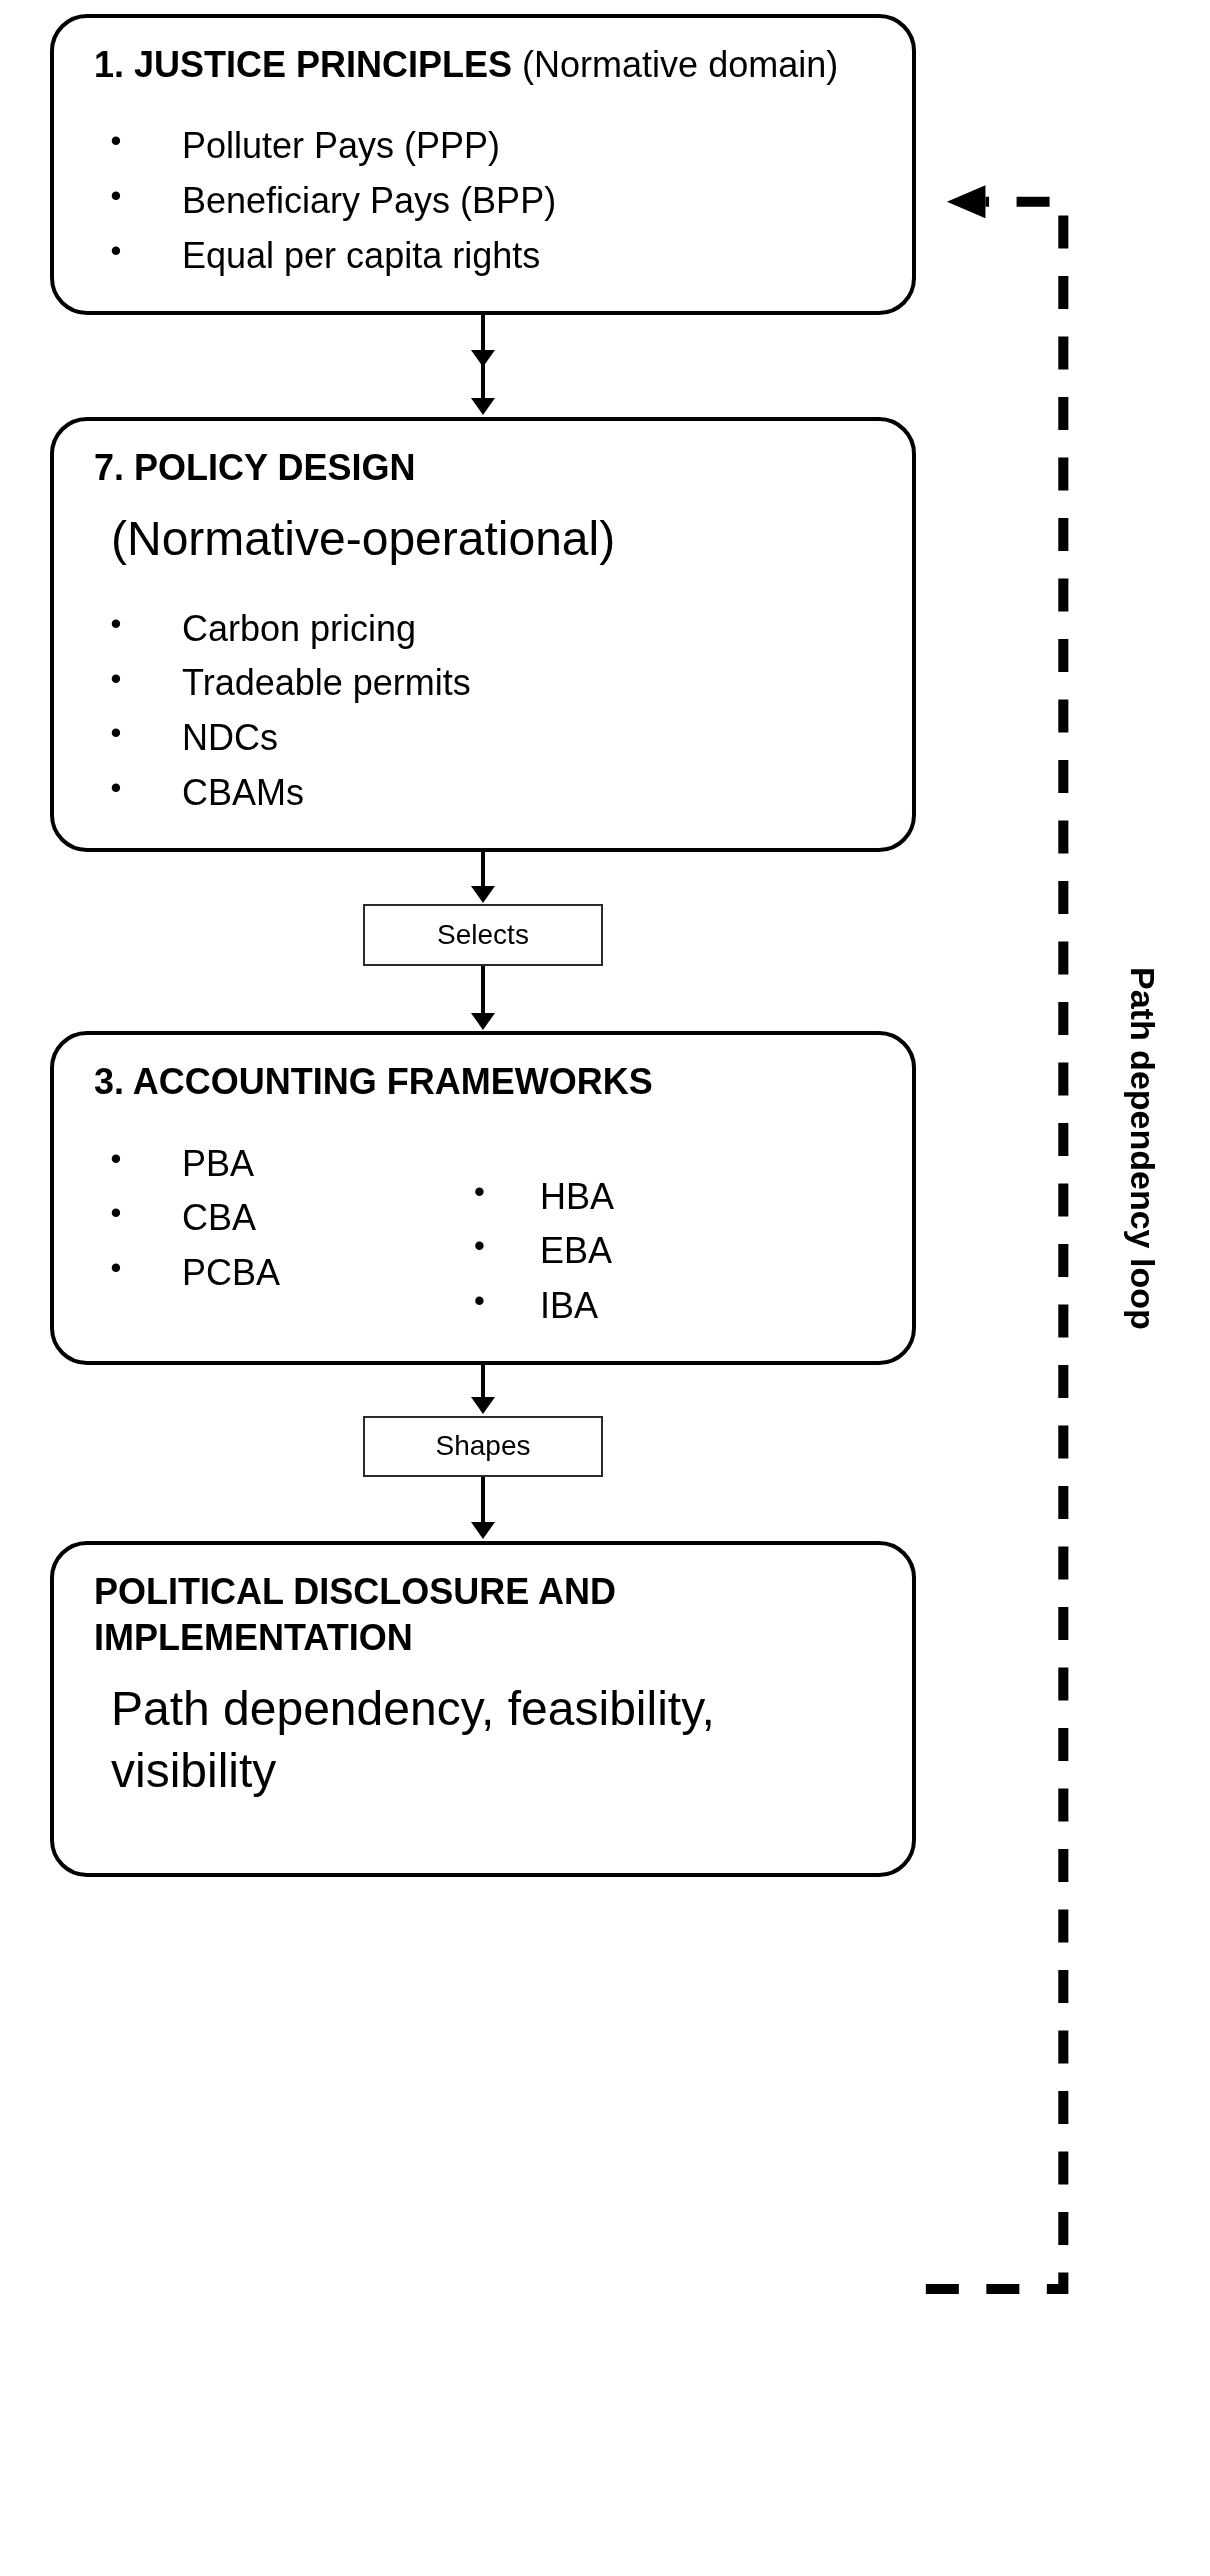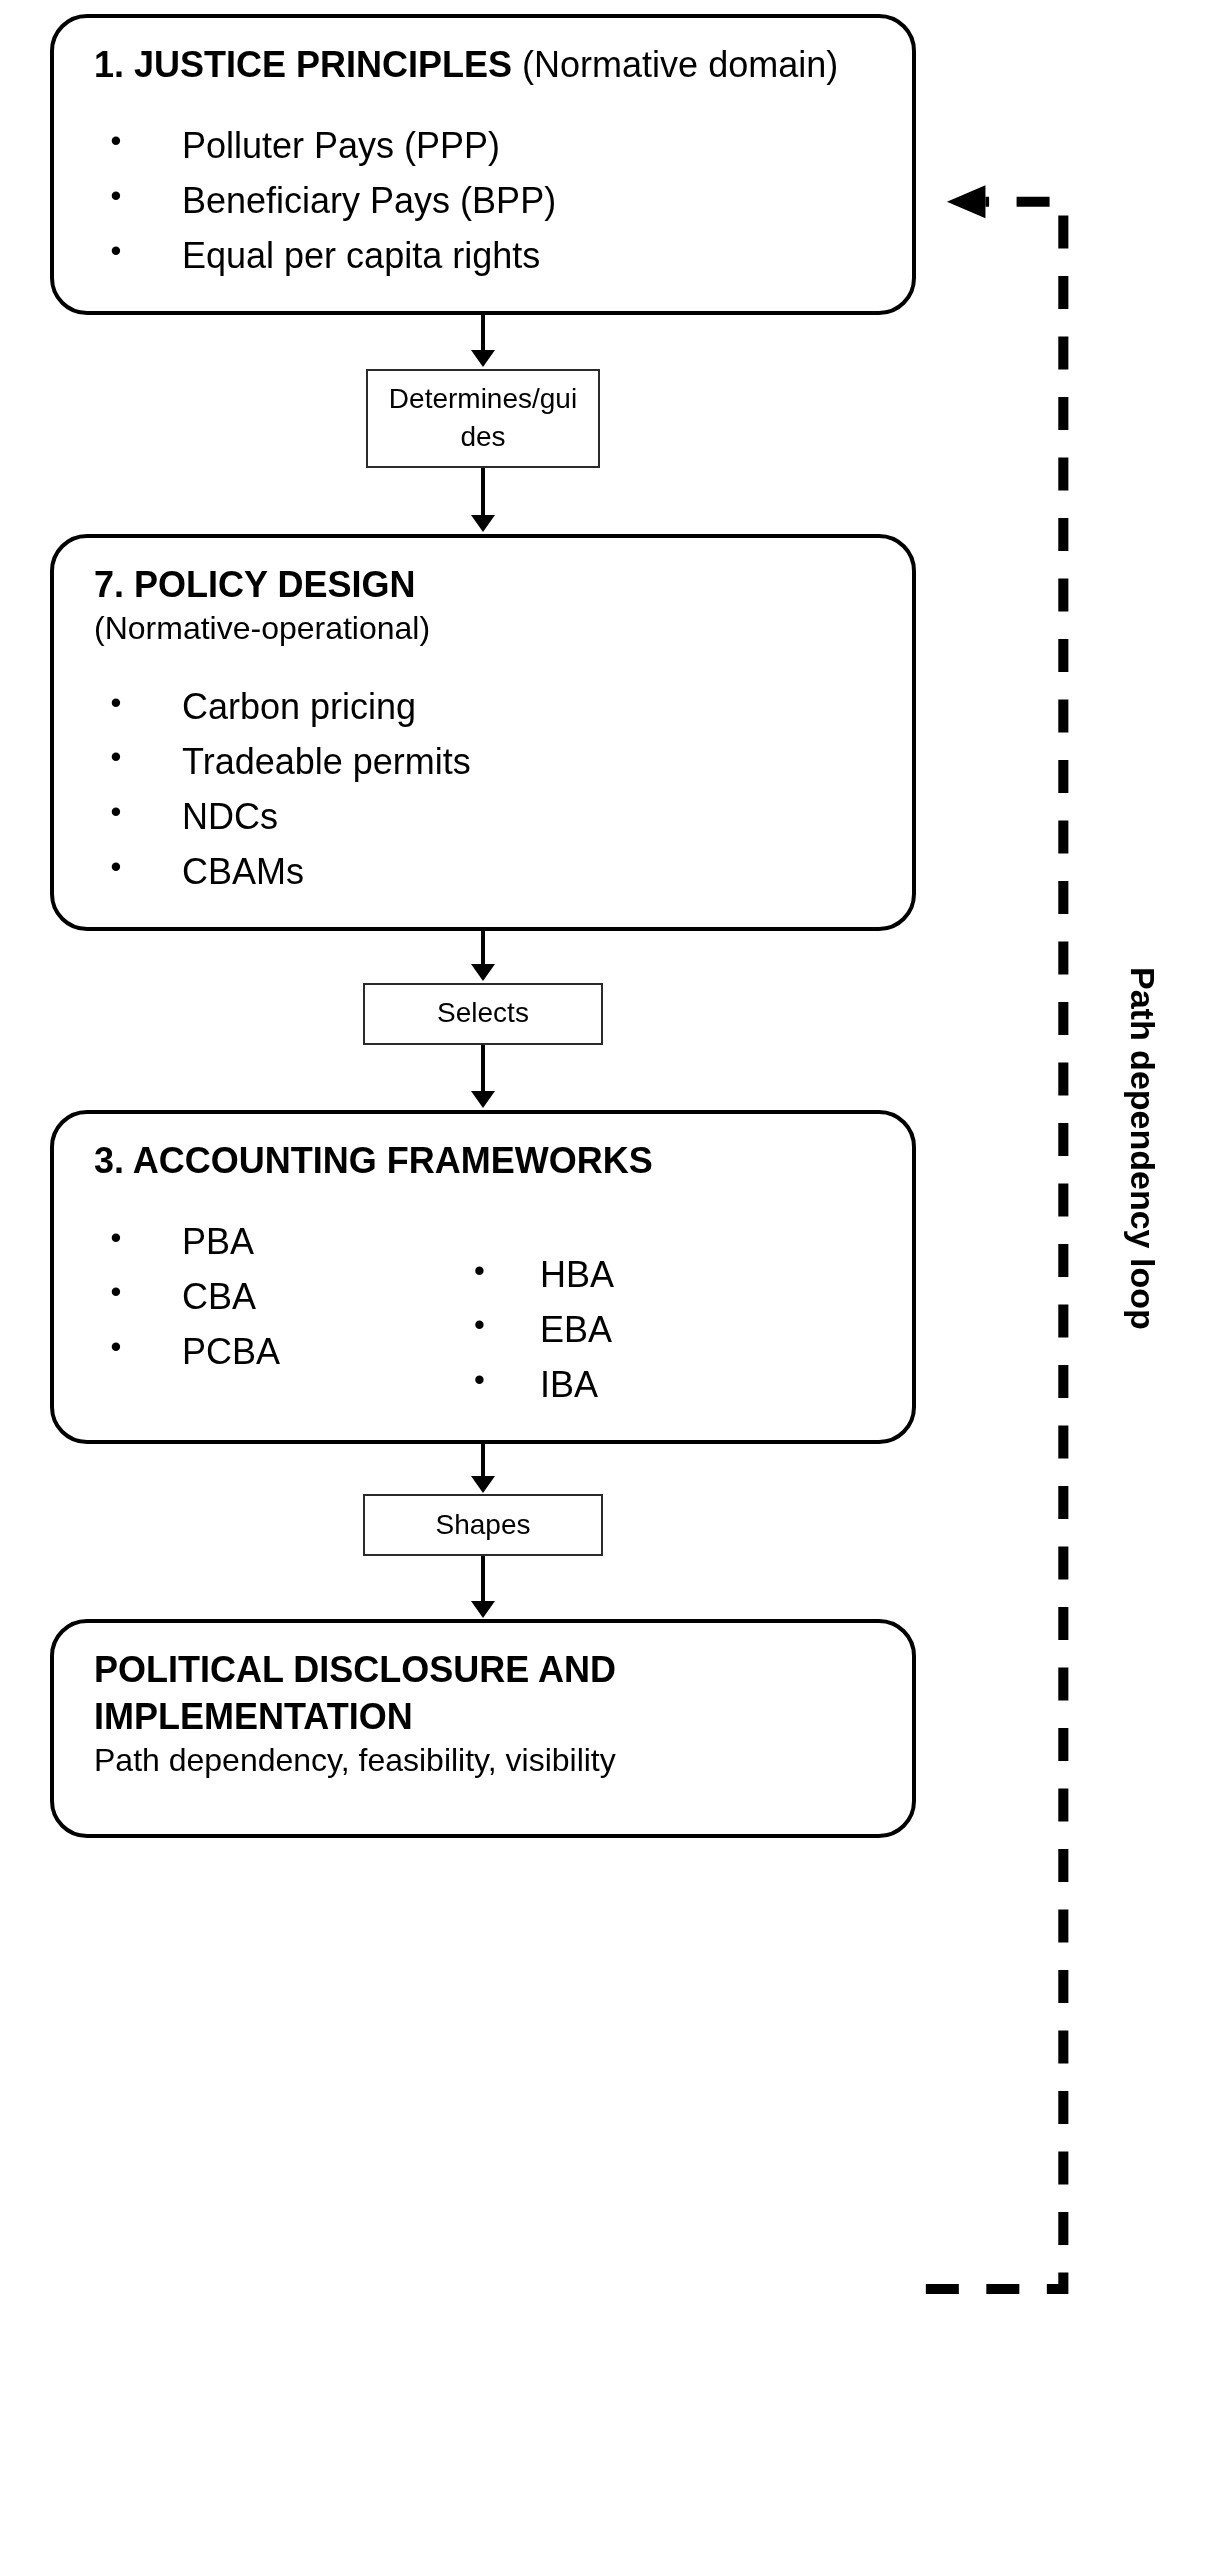--- a/index.html
+++ b/index.html
@@ -35,23 +35,23 @@
   .stage-heading {
     font-size: 36px;
     line-height: 1.28;
     margin: 0;
     font-weight: 400;
   }
   .stage-heading .bold {
     font-weight: bold;
   }
   .stage-sub {
-    font-size: 32px;
+    font-size: 48px;
     line-height: 1.3;
-    margin: 0;
+    margin: 17px;
   }
 
   
   ul.bullets {
     list-style: none;
     margin: 31px 0 0 0;
     padding: 0;
   }
   ul.bullets li {
     font-size: 36px;
@@ -156,24 +156,20 @@
     <p class="stage-heading"><span class="bold">1. JUSTICE PRINCIPLES</span><span> (Normative domain)</span></p>
     <ul class="bullets">
       <li>Polluter Pays (PPP)</li>
       <li>Beneficiary Pays (BPP)</li>
       <li>Equal per capita rights</li>
     </ul>
   </div>
 
   <div class="connector">
     <div class="arrow-seg with-head" style="height:37px;"></div>
-    <div class="label-box" style="margin-top:17.4px;">
-      <div>Determines/gui</div>
-      <div>des</div>
-    </div>
     <div class="arrow-seg with-head" style="height:48px;"></div>
     <div style="height:17.4px;"></div>
   </div>
 
   <div class="stage">
     <p class="stage-heading"><span class="bold">7. POLICY DESIGN</span></p>
     <p class="stage-sub">(Normative-operational)</p>
     <ul class="bullets">
       <li>Carbon pricing</li>
       <li>Tradeable permits</li>

